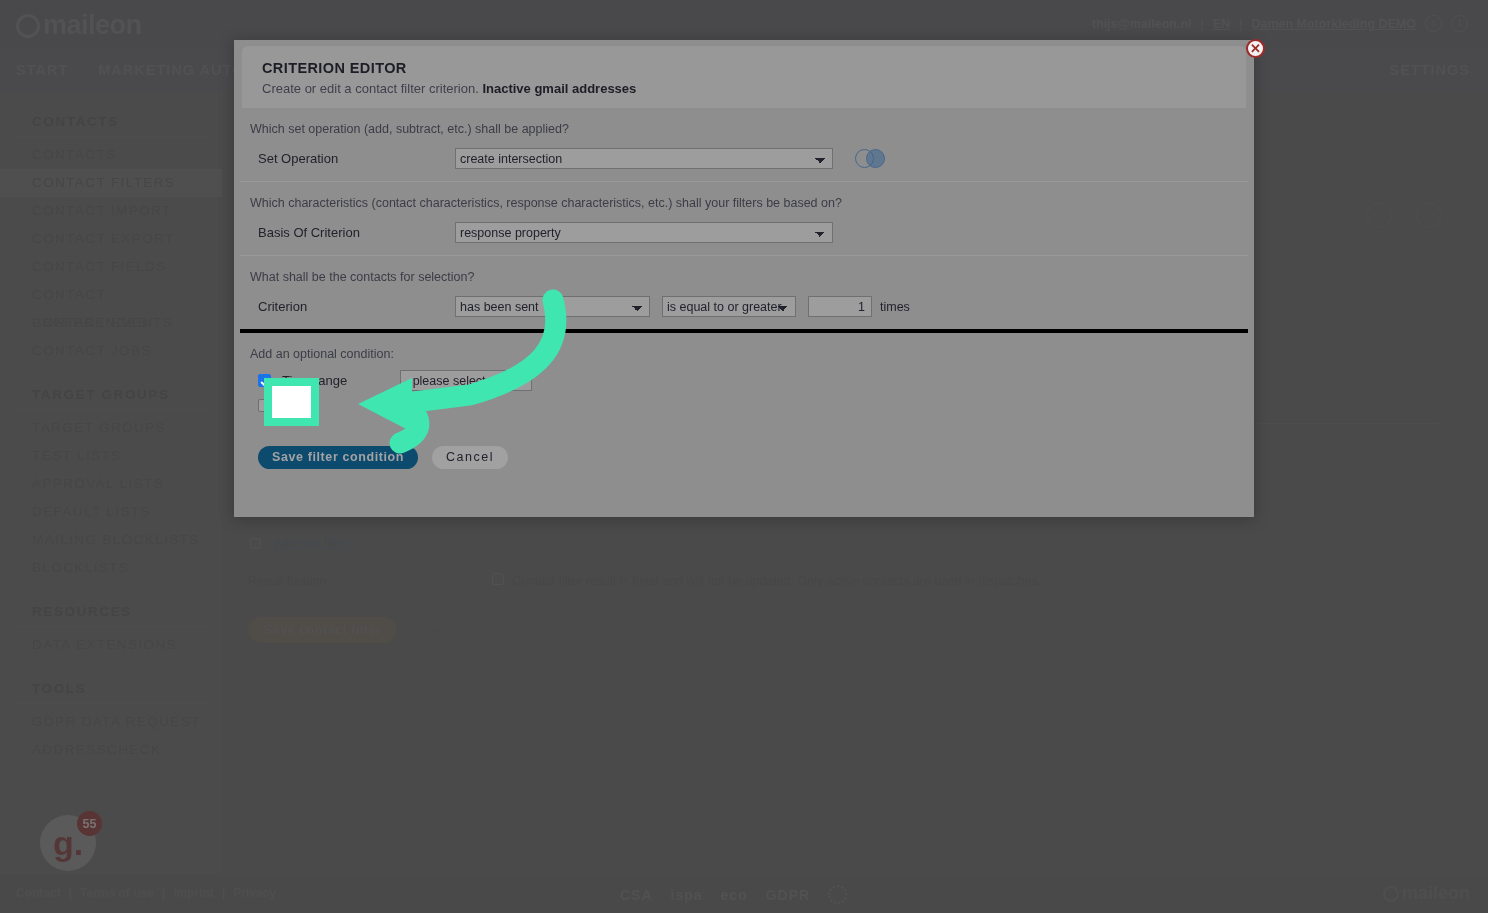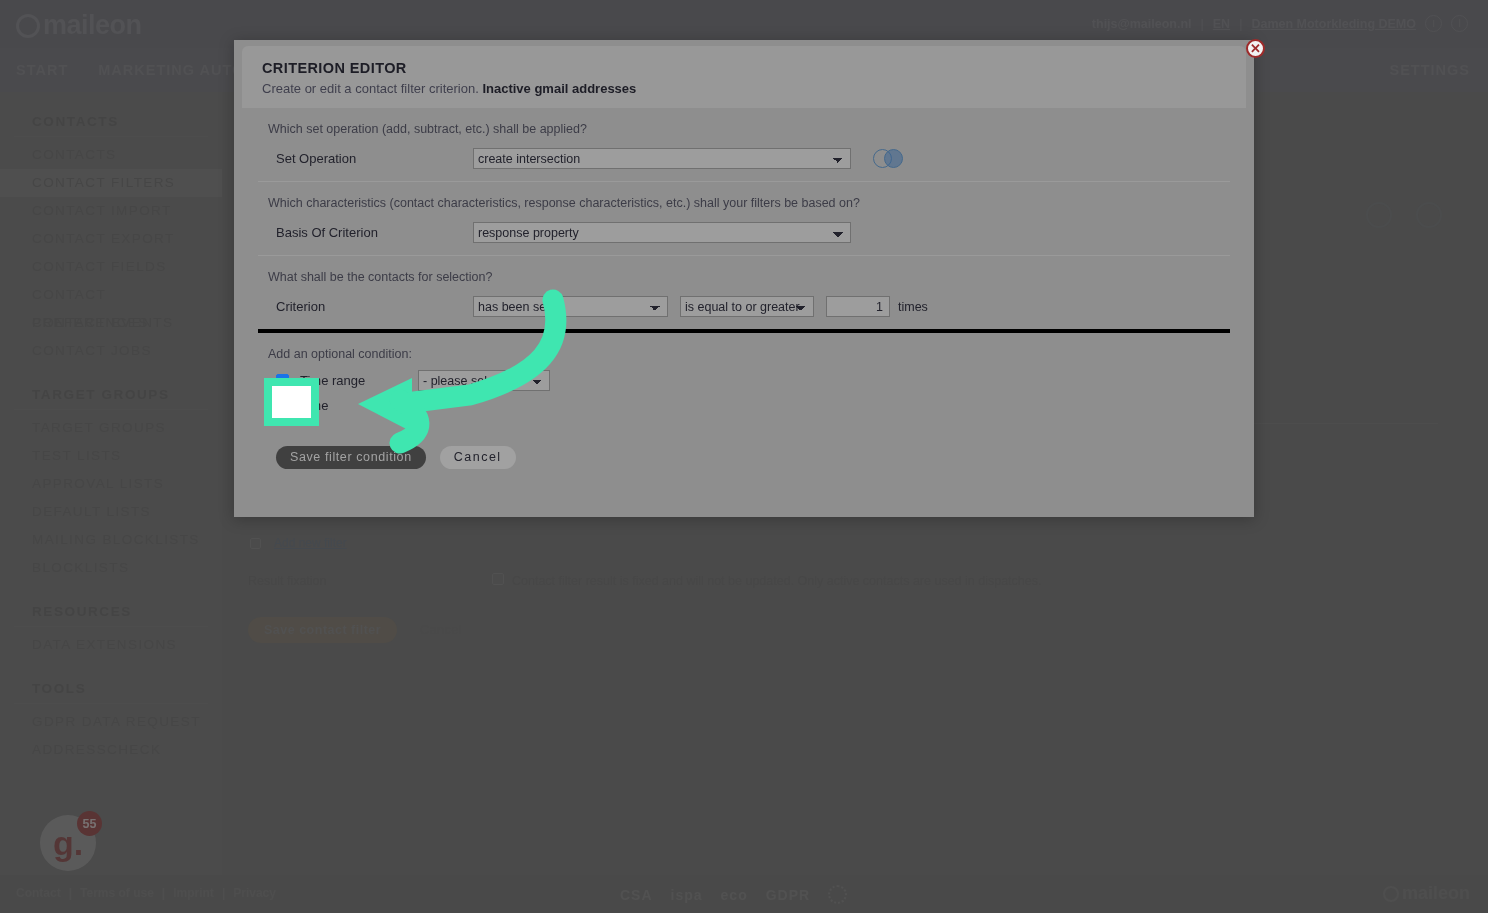--- a/index.html
+++ b/index.html
@@ -178,21 +178,21 @@
   }
   .modal-title {
     font-size: 14.5px; font-weight: bold; color: #1d1d26;
     letter-spacing: .4px;
   }
   .modal-sub {
     margin-top: 5px; font-size: 13px; color: #3f3f4d;
   }
   .modal-sub b { color: #1d1d26; font-weight: bold; }
 
-  .modal-body { padding: 0 24px; }
+  .modal-body { padding: 0 6px; }
 
   .section { padding: 14px 10px 12px 10px; }
   .section + .section { border-top: 1px solid #9a9a9a; }
   .q-text { font-size: 12.5px; color: #3c3c47; margin-bottom: 12px; }
 
   .row { display: flex; align-items: center; }
   .row-label {
     width: 205px; font-size: 13px; color: #22222c; padding-left: 8px;
   }
 
@@ -252,21 +252,21 @@
   .modal-actions {
     display: flex; align-items: center; gap: 14px;
     padding: 16px 18px 0 18px;
   }
   .btn {
     height: 23px; line-height: 21px; padding: 0 14px;
     border-radius: 12px; font-size: 12.5px; letter-spacing: .6px;
     border: none; cursor: pointer;
     font-family: "Liberation Sans", sans-serif;
   }
-  .btn-primary { background: #404040; color: #a3a3a3; font-weight: normal; }
+  .btn-primary { background: #0c4a6e; color: #a3a3a3; font-weight: bold; }
   .btn-cancel  { background: #a1a1a1; color: #22222c; letter-spacing: 1.5px; }
 
   .modal-close {
     position: absolute; left: 1246px; top: 39px;
     width: 19px; height: 19px; border-radius: 50%;
     background: #f2f2f2; border: 2px solid #9e2a2a;
     display: flex; align-items: center; justify-content: center;
     color: #9e2a2a; font-size: 13px; font-weight: bold; line-height: 1;
     cursor: pointer; z-index: 40;
   }

